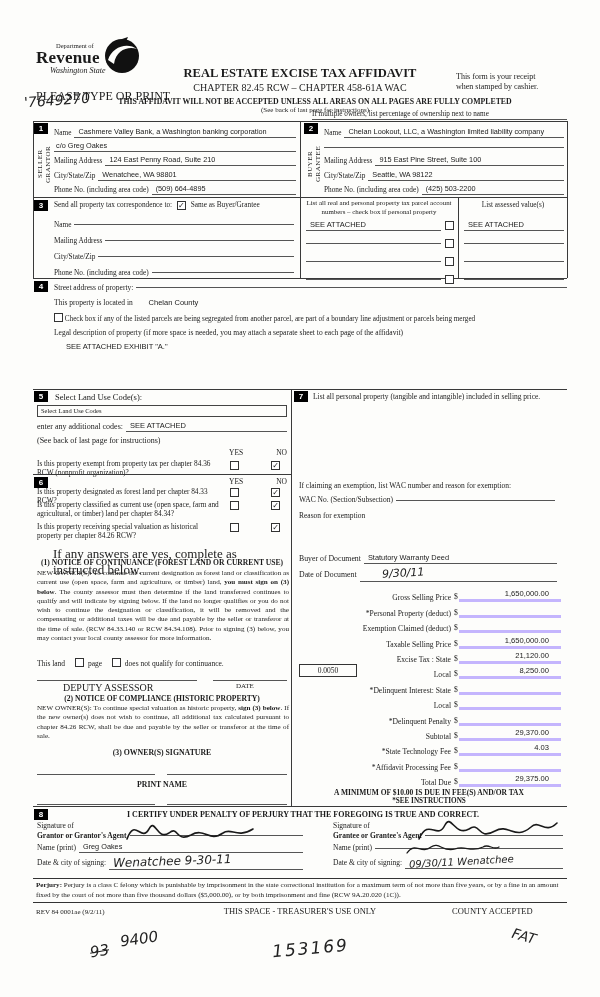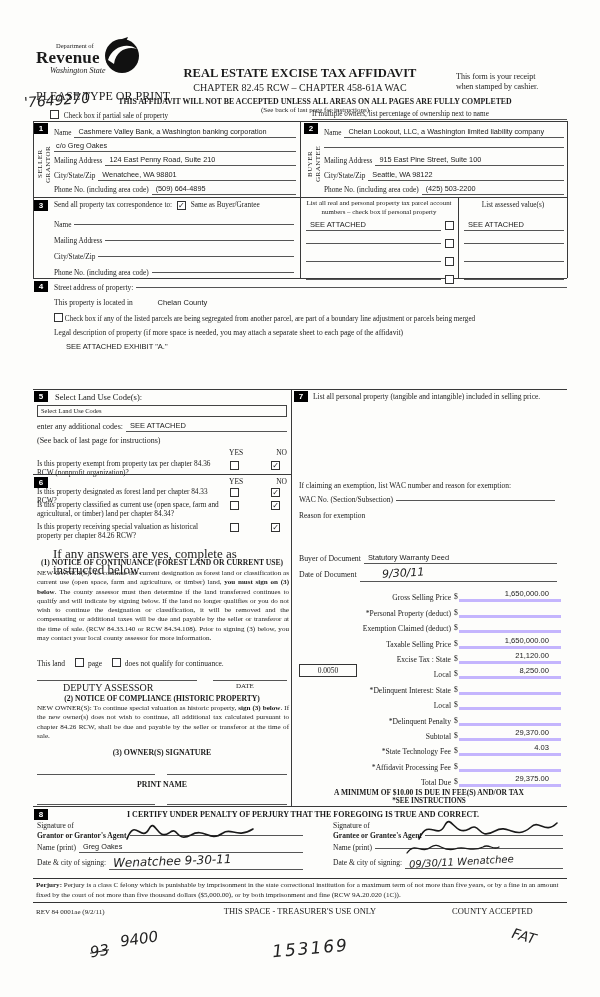--- a/index.html
+++ b/index.html
@@ -55,24 +55,20 @@
     <div>This form is your receipt</div>
     <div>when stamped by cashier.</div>
   </div>
 
   <div class="abs" style="left:36px; top:89px; font-size:12px;">PLEASE TYPE OR PRINT</div>
   <div class="abs hand" style="left:24px; top:92px; font-size:14px; transform:rotate(-4deg);">'7649270</div>
 
   <div class="abs ctr b" style="left:80px; top:97px; width:470px; font-size:7.8px;">THIS AFFIDAVIT WILL NOT BE ACCEPTED UNLESS ALL AREAS ON ALL PAGES ARE FULLY COMPLETED</div>
   <div class="abs ctr" style="left:80px; top:106px; width:470px; font-size:7px;">(See back of last page for instructions)</div>
 
-  <div class="abs" style="left:50px; top:110px; width:252px; font-size:7.2px; border-bottom:1px solid #555; padding-bottom:1px;">
-    <span class="cb"></span>
-    <span style="padding-left:3px;">Check box if partial sale of property</span>
-  </div>
   <div class="abs" style="left:312px; top:110px; width:255px; font-size:7.2px; border-bottom:1px solid #555; padding-bottom:1px;">If multiple owners, list percentage of ownership next to name</div>
 
   <div class="hline" style="left:33px; top:121px; width:534px;"></div>
   <div class="vline" style="left:300px; top:121px; height:76px;"></div>
   <div class="vline" style="left:33px; top:121px; height:157px;"></div>
   <div class="vline" style="left:567px; top:121px; height:157px;"></div>
 
   <div class="badge" style="left:34px; top:123px;">1</div>
   <div class="vert" style="left:36px; top:134px;">
     <span>SELLER</span>
@@ -194,21 +190,21 @@
   </div>
 
   <div class="badge" style="left:34px; top:281px;">4</div>
   <div class="abs" style="left:54px; top:280px; width:513px; font-size:7.5px;">
     <div class="frow" style="height:14px;">
       <span class="lbl">Street address of property:</span>
       <span class="val"></span>
     </div>
     <div style="height:16px; padding-top:4px;">
       <span>This property is located in</span>
-      <span class="typed" style="margin-left:23px;">Chelan County</span>
+      <span class="typed" style="margin-left:14px;">Chelan County</span>
     </div>
     <div style="height:15px; padding-top:3px; font-size:7.2px;">
       <span class="cb"></span>
       <span>Check box if any of the listed parcels are being segregated from another parcel, are part of a boundary line adjustment or parcels being merged</span>
     </div>
     <div style="height:15px; padding-top:3px;">Legal description of property (if more space is needed, you may attach a separate sheet to each page of the affidavit)</div>
     <div class="typed" style="height:14px; padding:2px 0 0 12px;">SEE ATTACHED EXHIBIT "A."</div>
   </div>
 
   <div class="hline" style="left:33px; top:389px; width:534px;"></div>

